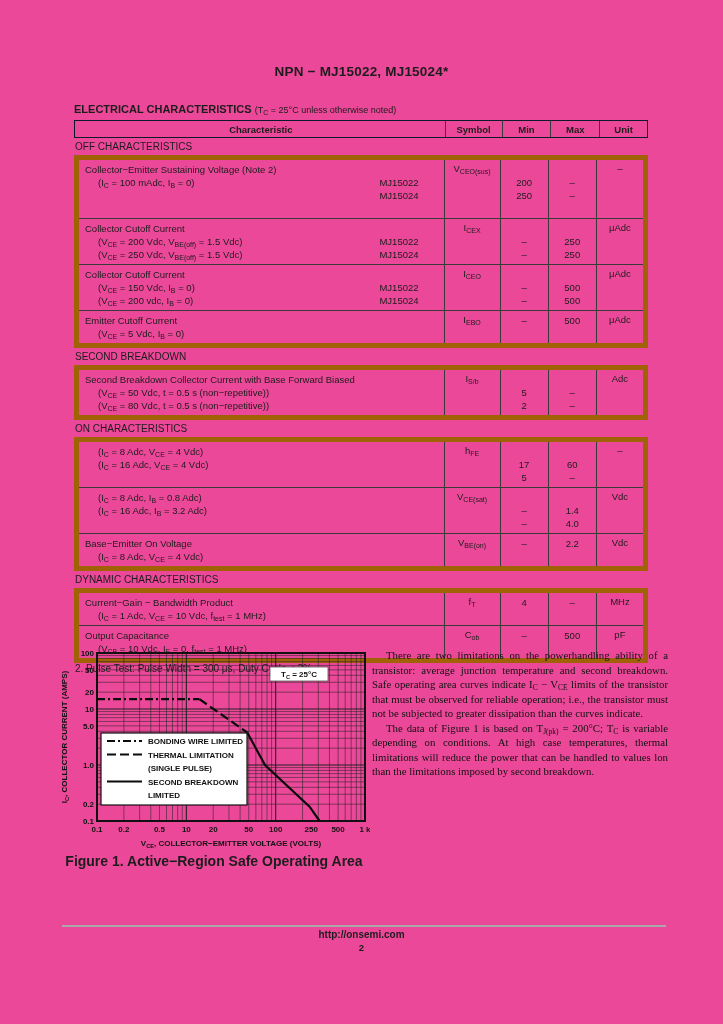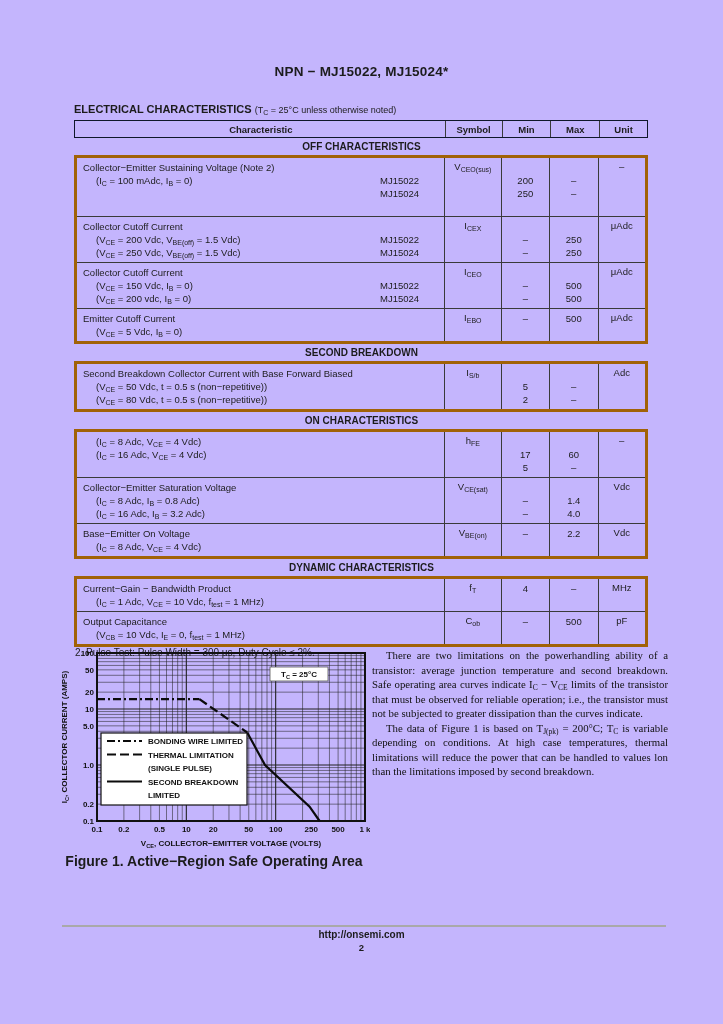--- a/index.html
+++ b/index.html
@@ -1,36 +1,36 @@
 <!DOCTYPE html>
 <html><head>
 <meta charset="utf-8">
 <style>
   html,body{margin:0;padding:0;background:#e8e8e8;}
-  .page{width:723px;height:1024px;position:relative;background:#c4b5fd;margin:0 auto;
+  .page{width:723px;height:1024px;position:relative;background:#ec4899;margin:0 auto;
         font-family:"Liberation Sans",sans-serif;color:#1c1c1c;overflow:hidden;}
   .doc-title{position:absolute;top:64px;left:0;width:100%;text-align:center;
         font-size:13.5px;font-weight:bold;letter-spacing:.2px;}
   .ec-head{position:absolute;top:103px;left:74px;font-size:11px;font-weight:bold;}
   .ec-cond{font-weight:normal;font-size:9px;}
   sub{font-size:7px;vertical-align:-2px;line-height:0;}
   
   .tbl{position:absolute;top:120px;left:74px;width:574px;font-size:9.5px;}
   .thead{display:flex;border:1px solid #0f172a;box-sizing:border-box;height:18px;
          align-items:center;font-weight:bold;}
   .tcell{box-sizing:border-box;}
   .c-char{width:371px;padding-left:6px;padding-right:4px;}
   .c-sym{width:57px;border-left:1px solid #3a3a3a;text-align:center;}
   .c-min{width:49px;border-left:1px solid #3a3a3a;text-align:center;}
   .c-max{width:49px;border-left:1px solid #3a3a3a;text-align:center;}
   .c-unit{width:48px;border-left:1px solid #3a3a3a;text-align:center;}
   .thead .c-char{text-align:center;}
   .thead .tcell{height:100%;display:flex;align-items:center;justify-content:center;}
-  .section-title{font-weight:bold;font-size:10px;padding:3px 0 1px 1px;height:13px;text-align:center;}
-  .row-group{border:3px solid #a16207;}
+  .section-title{font-weight:normal;font-size:10px;padding:3px 0 1px 1px;height:13px;}
+  .row-group{border:5px solid #a16207;}
   .trow{display:flex;}
   .trow + .trow{border-top:1px solid #3a3a3a;}
   .trow .tcell{padding-top:3px;padding-bottom:3px;}
   .line{display:flex;justify-content:space-between;line-height:13px;min-height:13px;}
   .line.ind{padding-left:13px;}
   .device{margin-right:21px;}
   .nline{line-height:13px;min-height:13px;}
   .footnote{font-size:10px;padding-left:1px;}
   
   .chart-wrap{position:absolute;left:58px;top:641px;width:312px;}
@@ -222,23 +222,20 @@
             </div>
             <div class="tcell c-max">
               <div class="nline">&nbsp;</div>
               <div class="nline">60</div>
               <div class="nline">–</div>
             </div>
             <div class="tcell c-unit">–</div>
           </div>
           <div class="trow">
             <div class="tcell c-char">
-              <div class="line">
-                <span>Collector−Emitter Saturation Voltage</span>
-              </div>
               <div class="line ind">
                 <span>(I<sub>C</sub> = 8 Adc, I<sub>B</sub> = 0.8 Adc)</span>
               </div>
               <div class="line ind">
                 <span>(I<sub>C</sub> = 16 Adc, I<sub>B</sub> = 3.2 Adc)</span>
               </div>
             </div>
             <div class="tcell c-sym">V<sub>CE(sat)</sub></div>
             <div class="tcell c-min">
               <div class="nline">&nbsp;</div>

